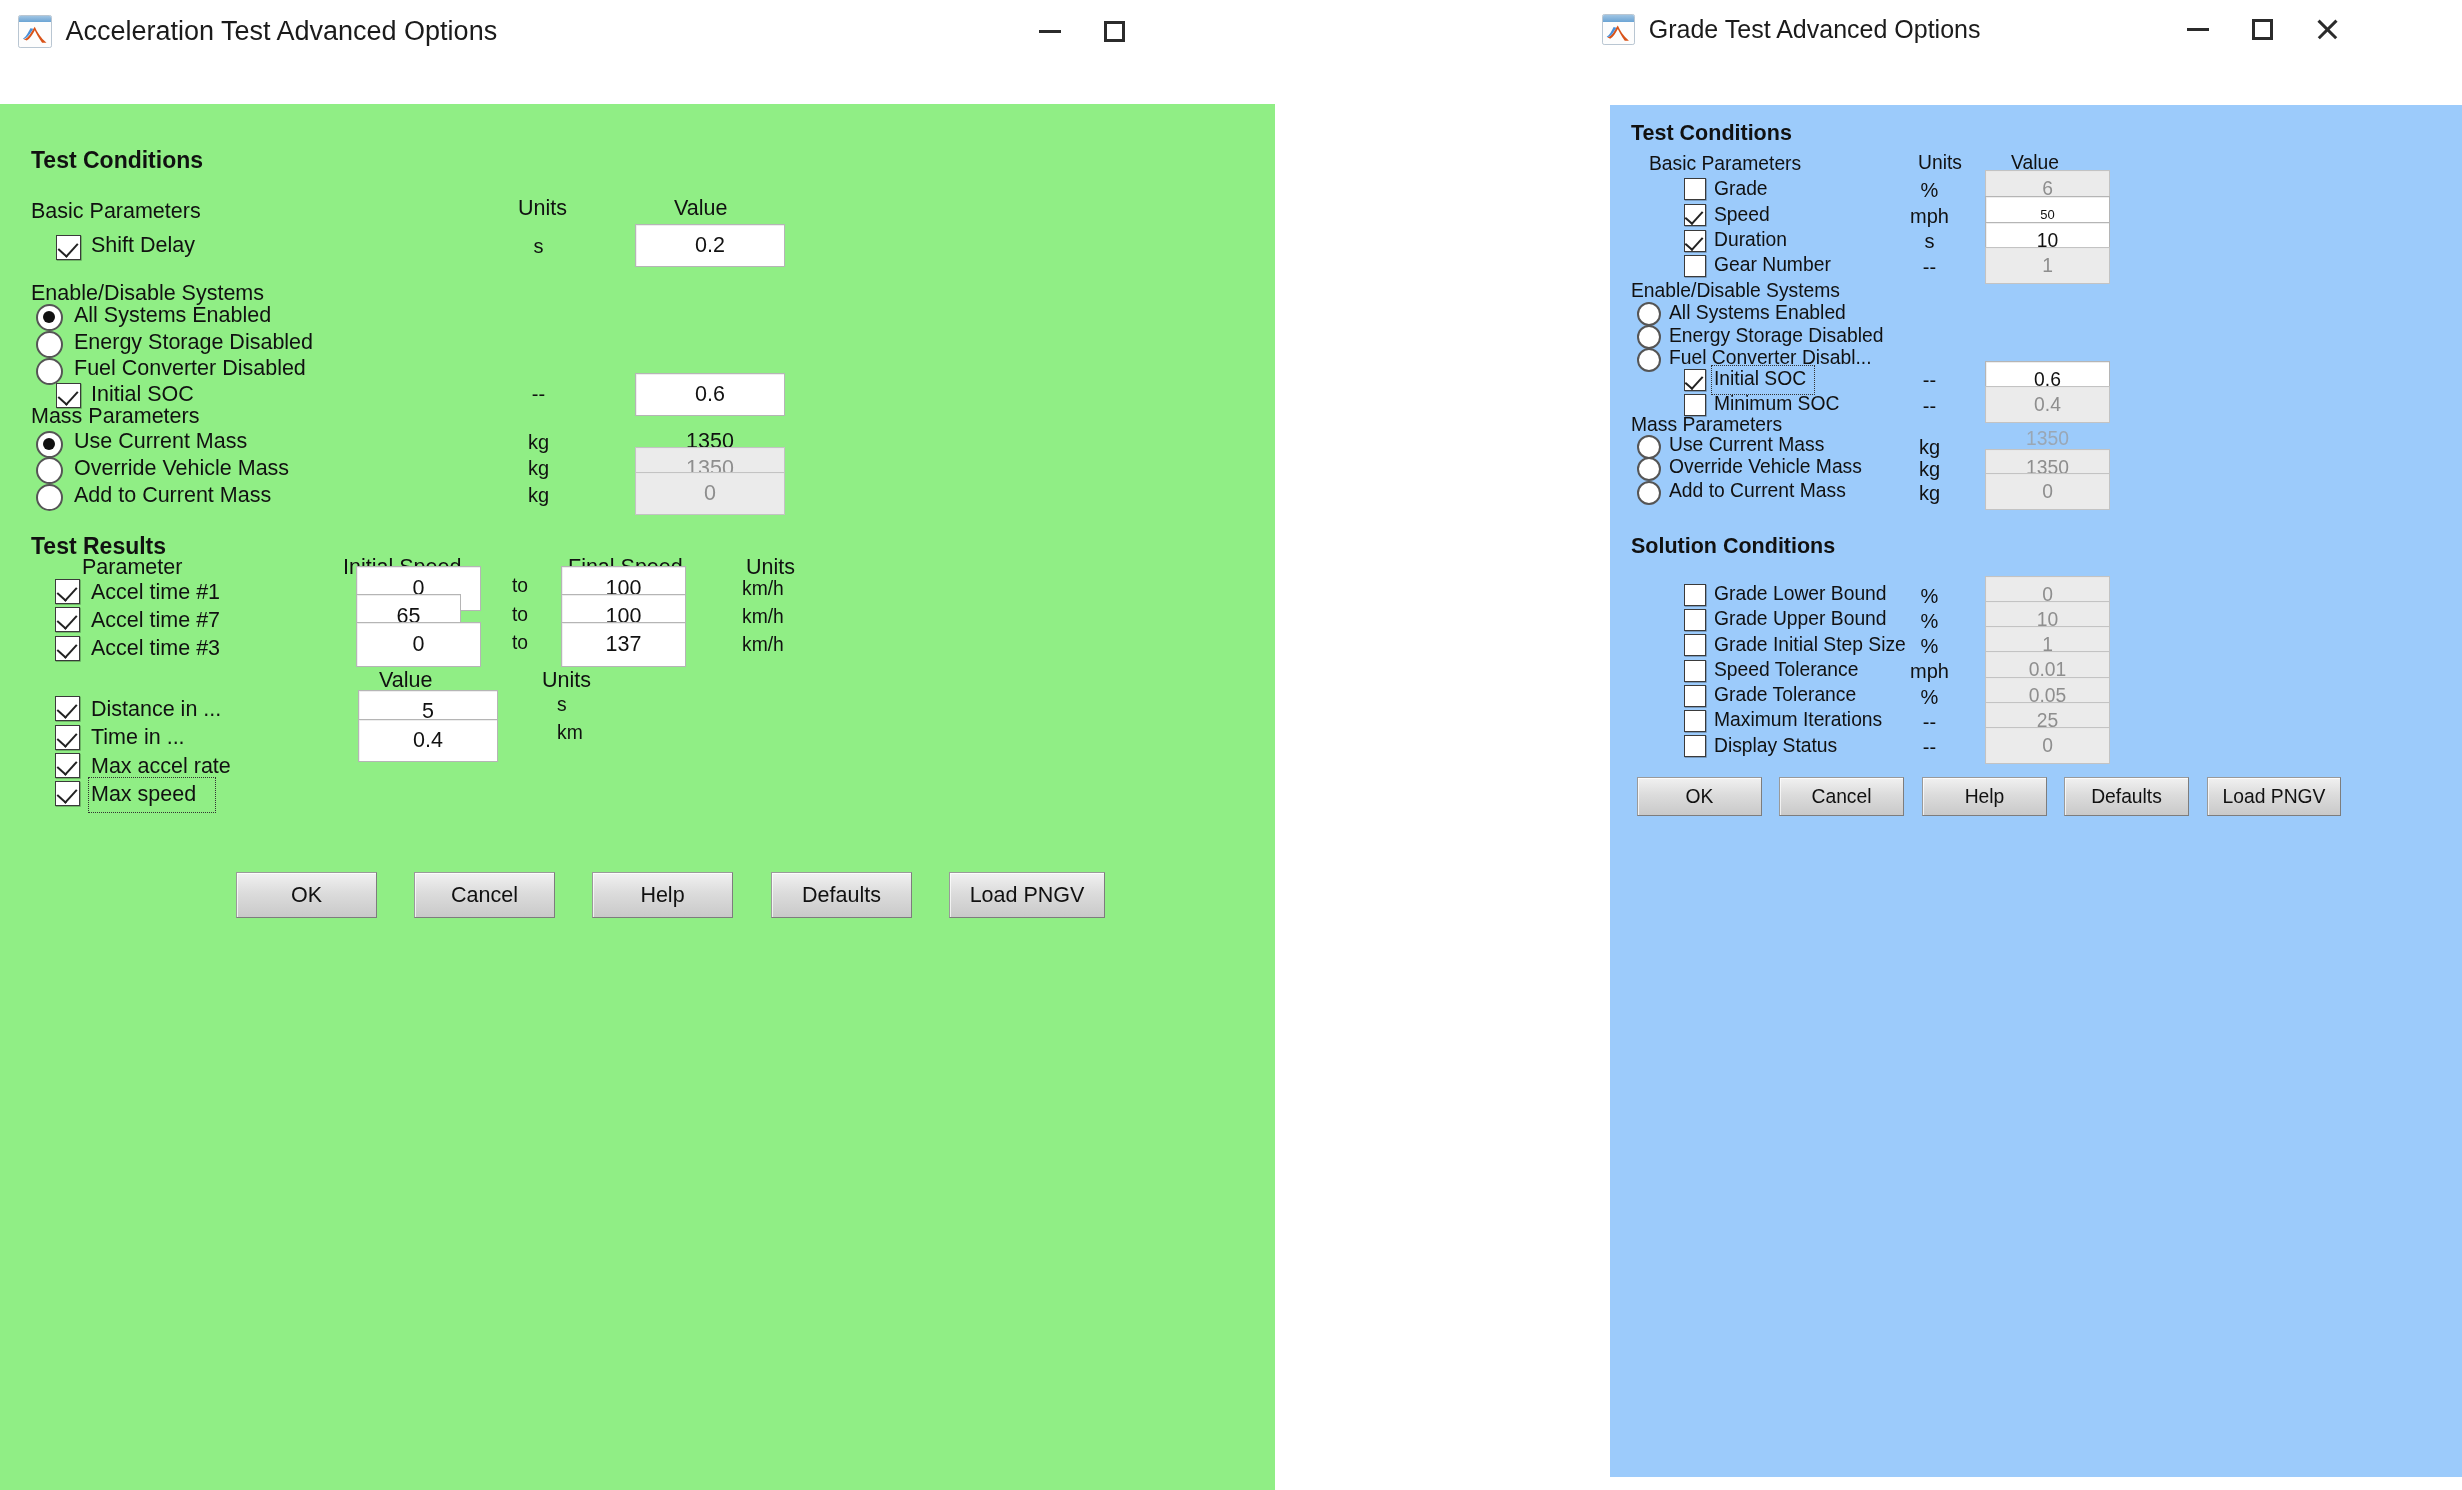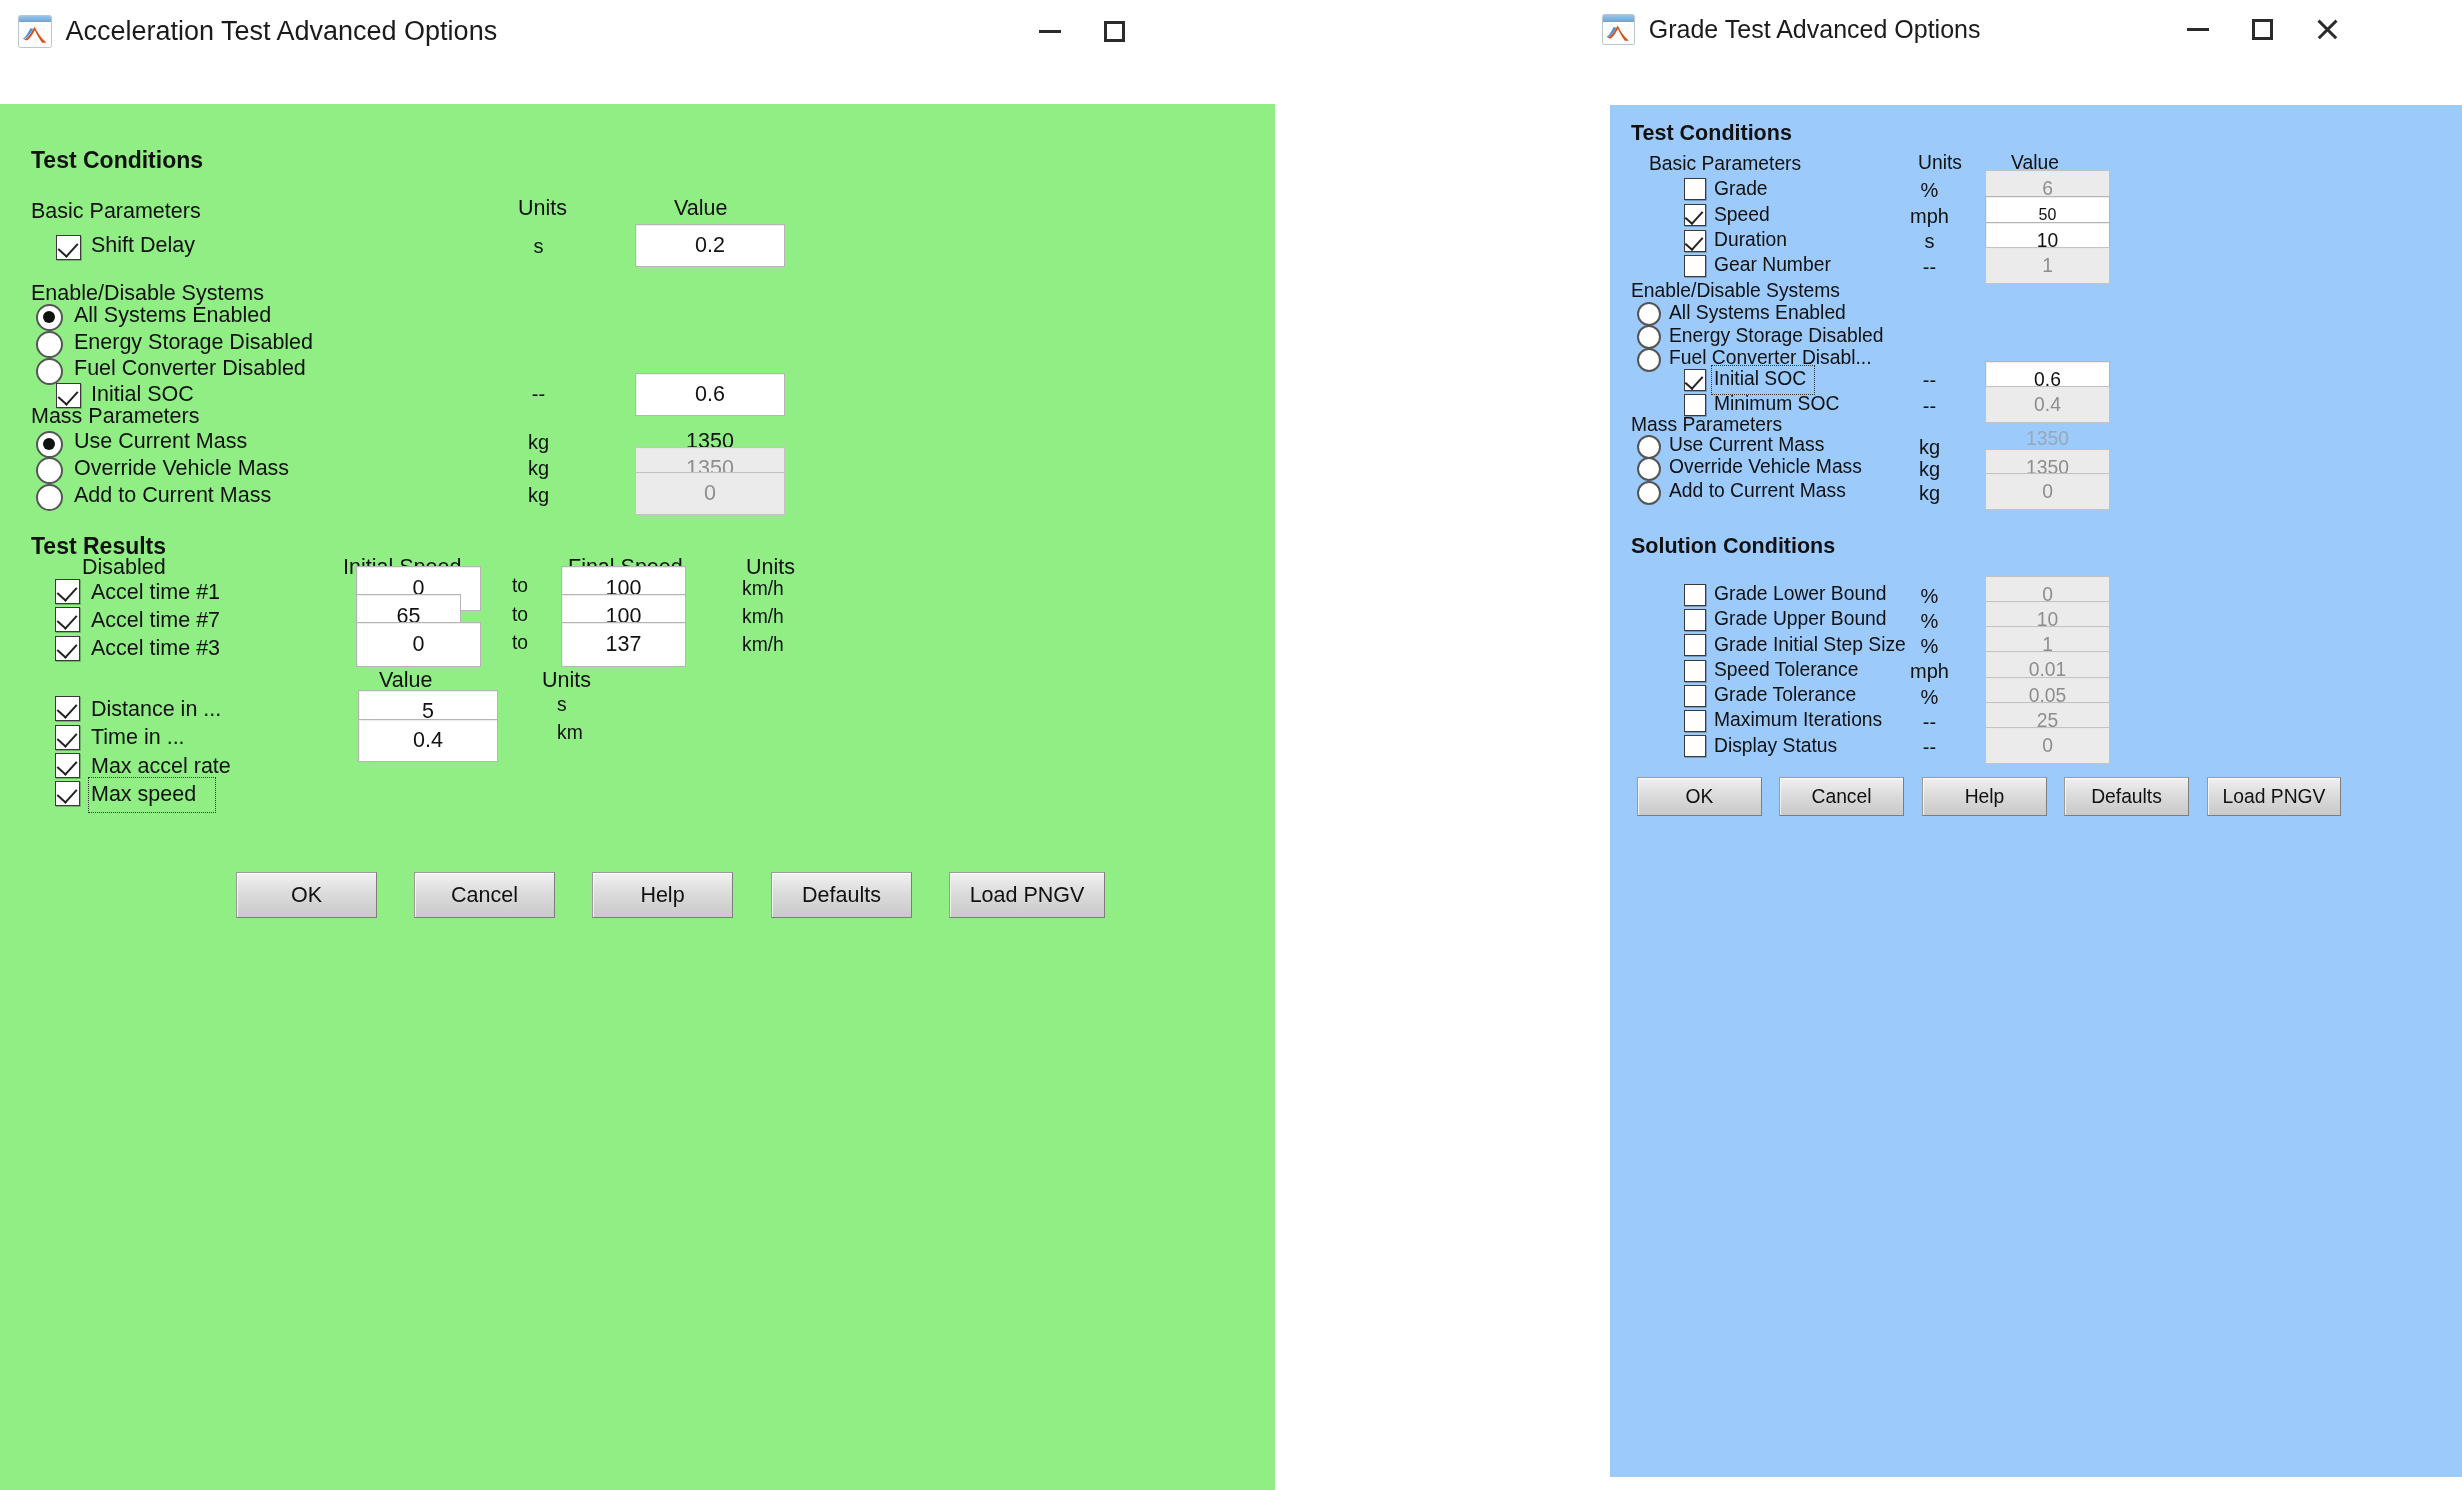--- a/index.html
+++ b/index.html
@@ -230,21 +230,21 @@
     <div class="units" style="left:520px; top:353px; width:37px;">kg</div>
     <div class="field disabled" style="left:635px; top:343px; width:150px; height:43px;">1350</div>
 
     <div class="rb big" style="left:36px; top:380px;"></div>
     <div class="lbl" style="left:74px; top:379px;">Add to Current Mass</div>
     <div class="units" style="left:520px; top:380px; width:37px;">kg</div>
     <div class="field disabled" style="left:635px; top:368px; width:150px; height:43px;">0</div>
 
     <div class="sect-head" style="left:31px; top:429px;">Test Results</div>
 
-    <div class="colhead" style="left:82px; top:451px;">Disabled</div>
+    <div class="colhead" style="left:82px; top:451px;">Parameter</div>
     <div class="colhead" style="left:343px; top:451px;">Initial Speed</div>
     <div class="colhead" style="left:568px; top:451px;">Final Speed</div>
     <div class="colhead" style="left:746px; top:451px;">Units</div>
 
     <div class="cb big checked" style="left:55px; top:475px;"></div>
     <div class="lbl" style="left:91px; top:476px;">Accel time #1</div>
     <div class="field" style="left:356px; top:462px; width:125px; height:45px;">0</div>
     <div class="lbl small" style="left:512px; top:471px;">to</div>
     <div class="field" style="left:561px; top:462px; width:125px; height:45px;">100</div>
     <div class="lbl small" style="left:742px; top:474px;">km/h</div>
@@ -324,21 +324,21 @@
     <div class="colhead" style="left:401px; top:47px; font-size:19.3px;">Value</div>
 
     <div class="cb" style="left:74px; top:73px;"></div>
     <div class="lbl small" style="left:104px; top:73px;">Grade</div>
     <div class="units" style="left:297px; top:74px; width:45px;">%</div>
     <div class="field disabled" style="left:375px; top:65px; width:125px; height:37px; font-size:19.3px;">6</div>
 
     <div class="cb checked" style="left:74px; top:99px;"></div>
     <div class="lbl small" style="left:104px; top:99px;">Speed</div>
     <div class="units" style="left:297px; top:100px; width:45px;">mph</div>
-    <div class="field" style="left:375px; top:91px; width:125px; height:37px; font-size:16px;">50</div>
+    <div class="field" style="left:375px; top:91px; width:125px; height:37px; font-size:13px;">50</div>
 
     <div class="cb checked" style="left:74px; top:125px;"></div>
     <div class="lbl small" style="left:104px; top:124px;">Duration</div>
     <div class="units" style="left:297px; top:125px; width:45px;">s</div>
     <div class="field" style="left:375px; top:117px; width:125px; height:37px; font-size:19.3px;">10</div>
 
     <div class="cb" style="left:74px; top:150px;"></div>
     <div class="lbl small" style="left:104px; top:149px;">Gear Number</div>
     <div class="units" style="left:297px; top:151px; width:45px;">--</div>
     <div class="field disabled" style="left:375px; top:142px; width:125px; height:37px; font-size:19.3px;">1</div>

